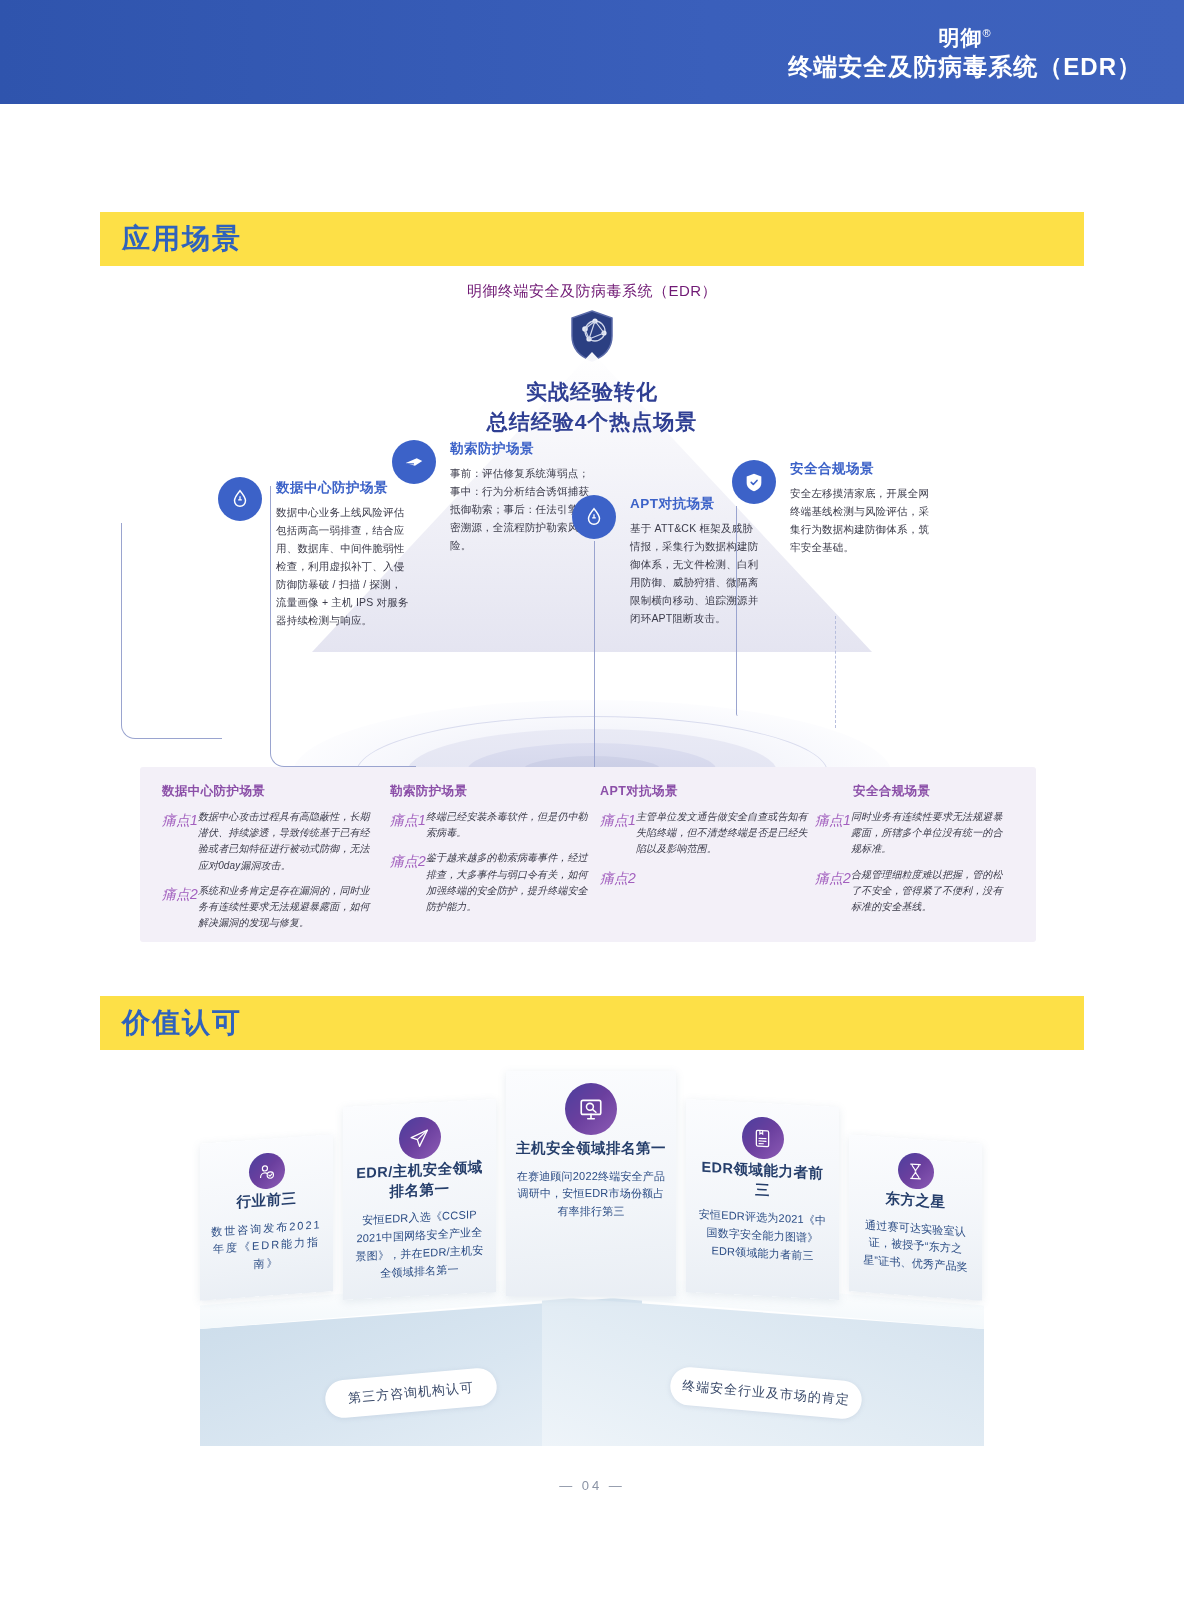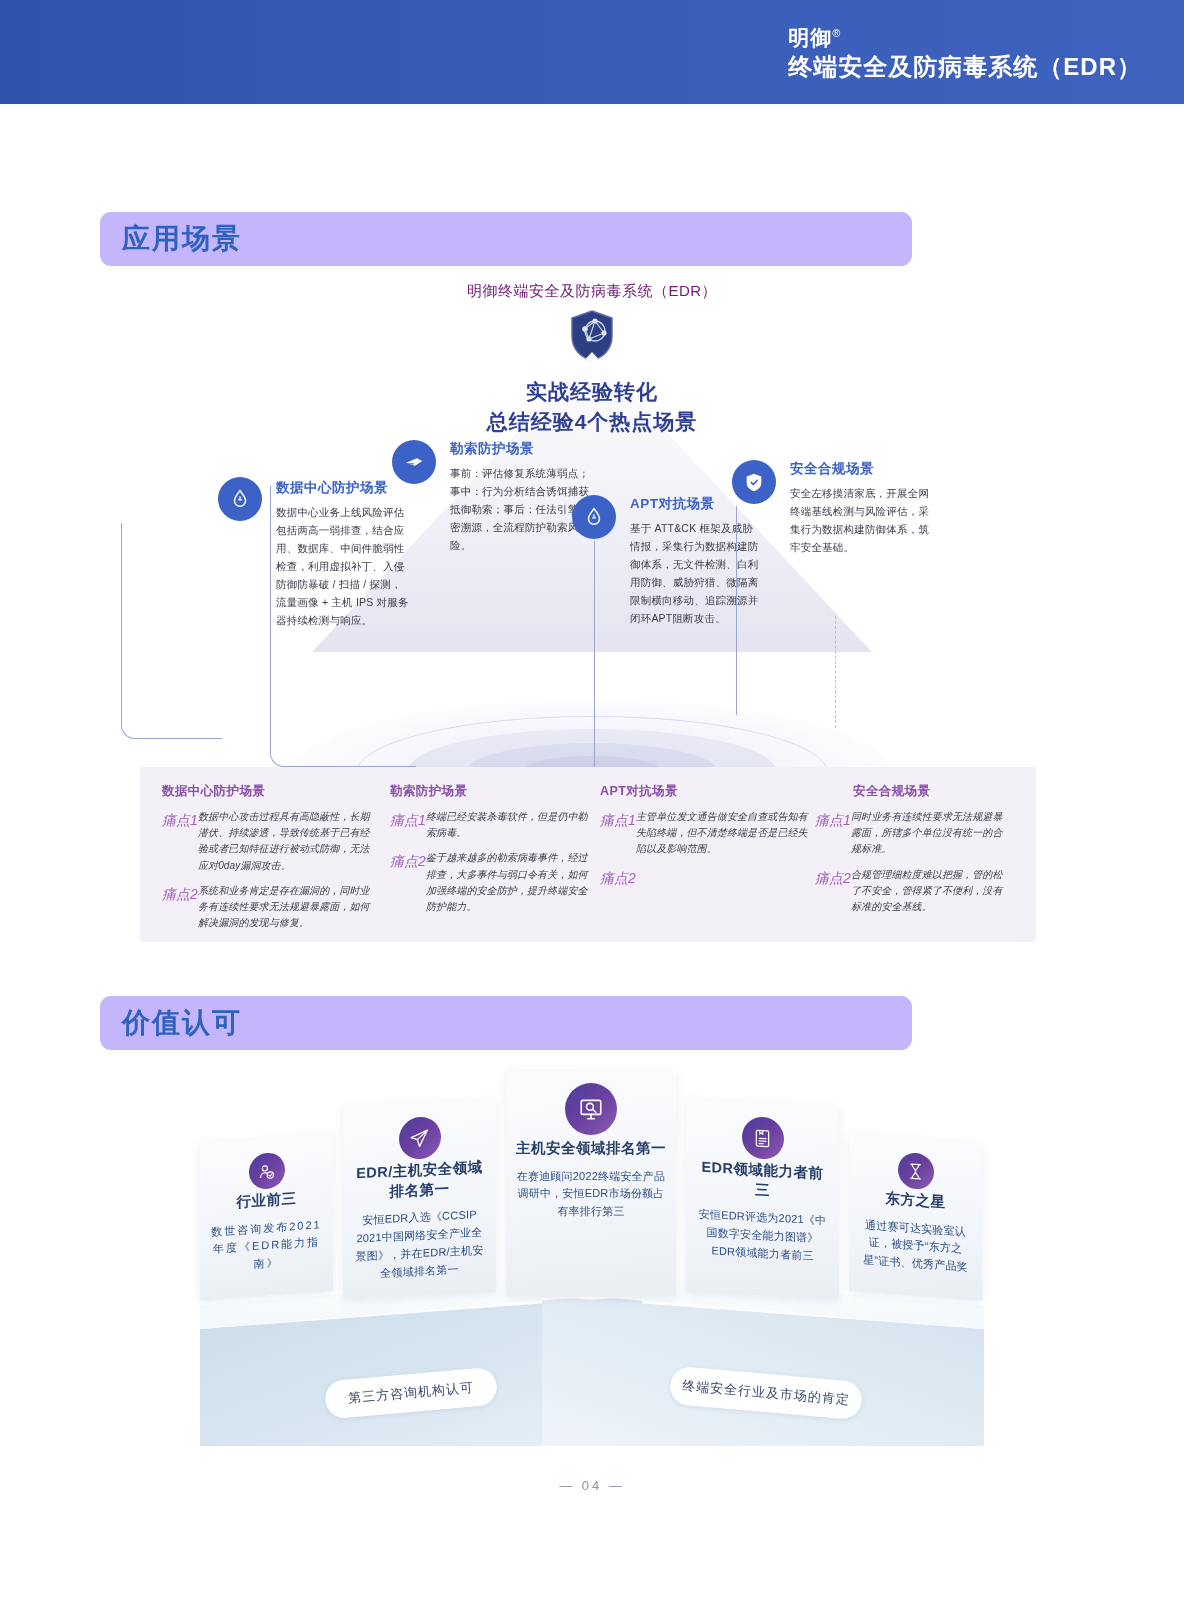--- a/index.html
+++ b/index.html
@@ -21,21 +21,21 @@
     left: 0; top: 0;
     width: 1184px;
     height: 104px;
     background: #3156b0;
     background: linear-gradient(90deg, #2f54ad 0%, #3a5fbb 60%, #3e62bd 100%);
   }
   .brand-block {
     position: absolute;
     right: 42px;
     top: 26px;
-    text-align: left;
+    text-align: center;
     color: #ffffff;
   }
   .brand-name {
     font-size: 21px;
     font-weight: bold;
     letter-spacing: 1px;
     line-height: 1.1;
   }
   .brand-name .reg {
     font-size: 11px;
@@ -47,24 +47,23 @@
     font-weight: bold;
     letter-spacing: 1px;
     margin-top: 4px;
     line-height: 1.15;
   }
 
   
   .section-band {
     position: absolute;
     left: 100px;
-    width: 812px;
+    width: 984px;
     height: 54px;
-    background: #c4b5fd;
-    border-radius: 11px;
+    background: #fde047;
   }
   .section-band .band-title {
     position: absolute;
     left: 22px;
     top: 50%;
     transform: translateY(-50%);
     font-size: 28px;
     font-weight: bold;
     color: #2f62bd;
     letter-spacing: 2px;

